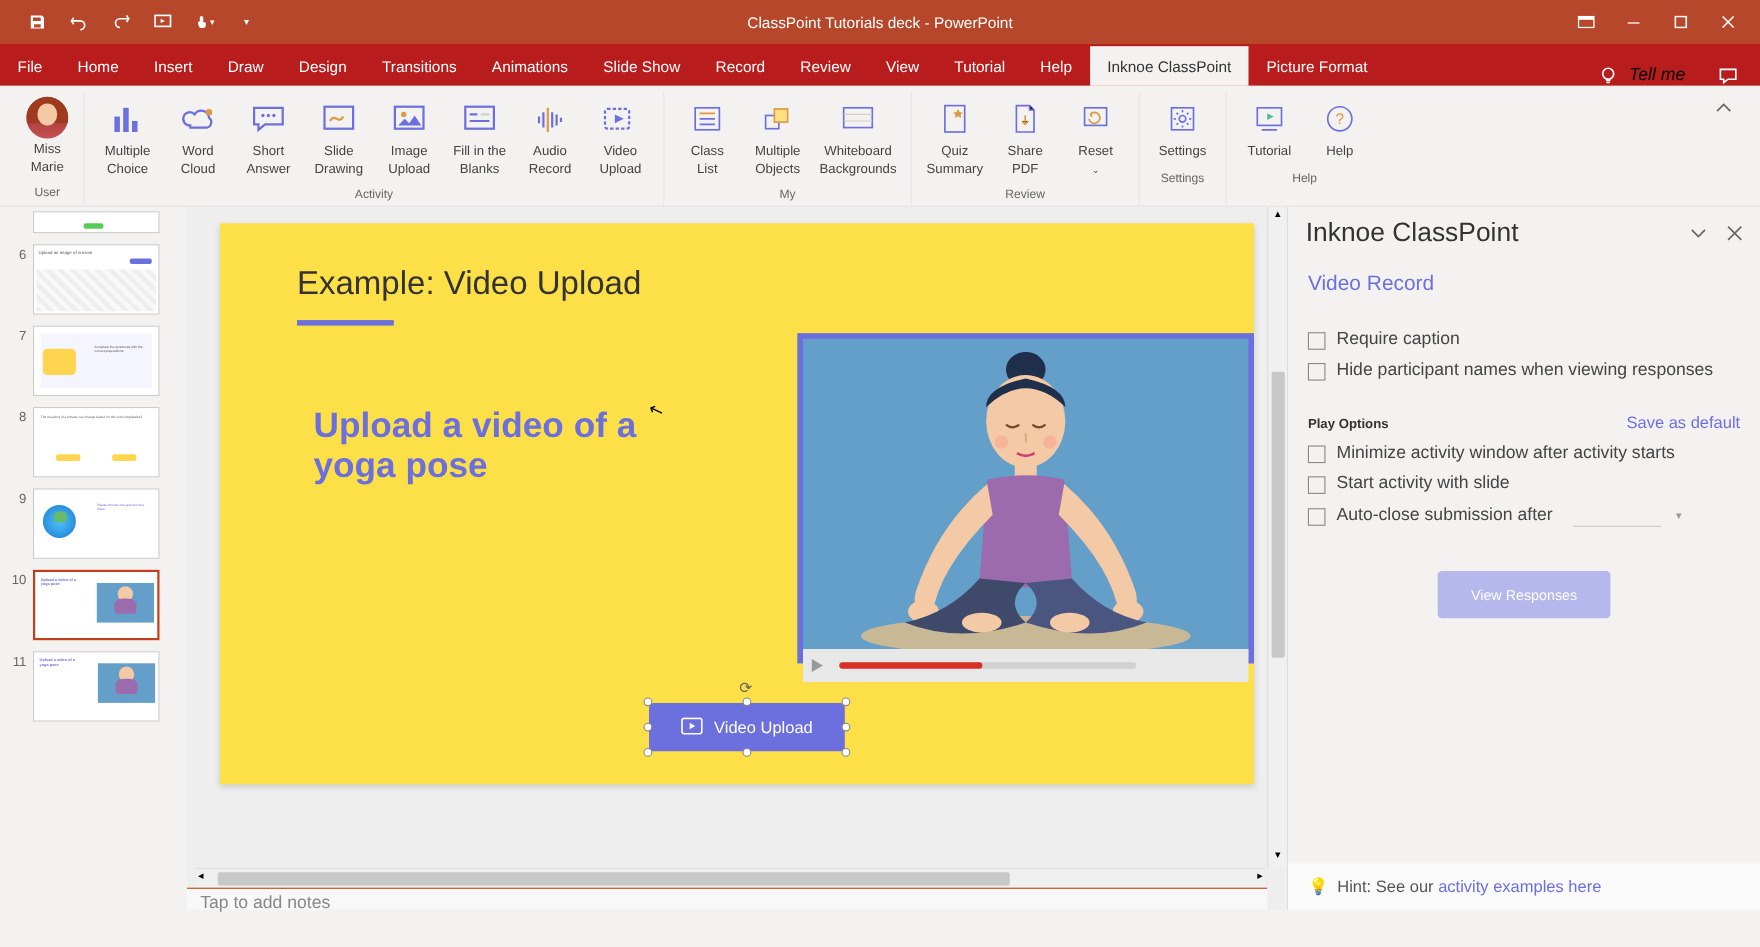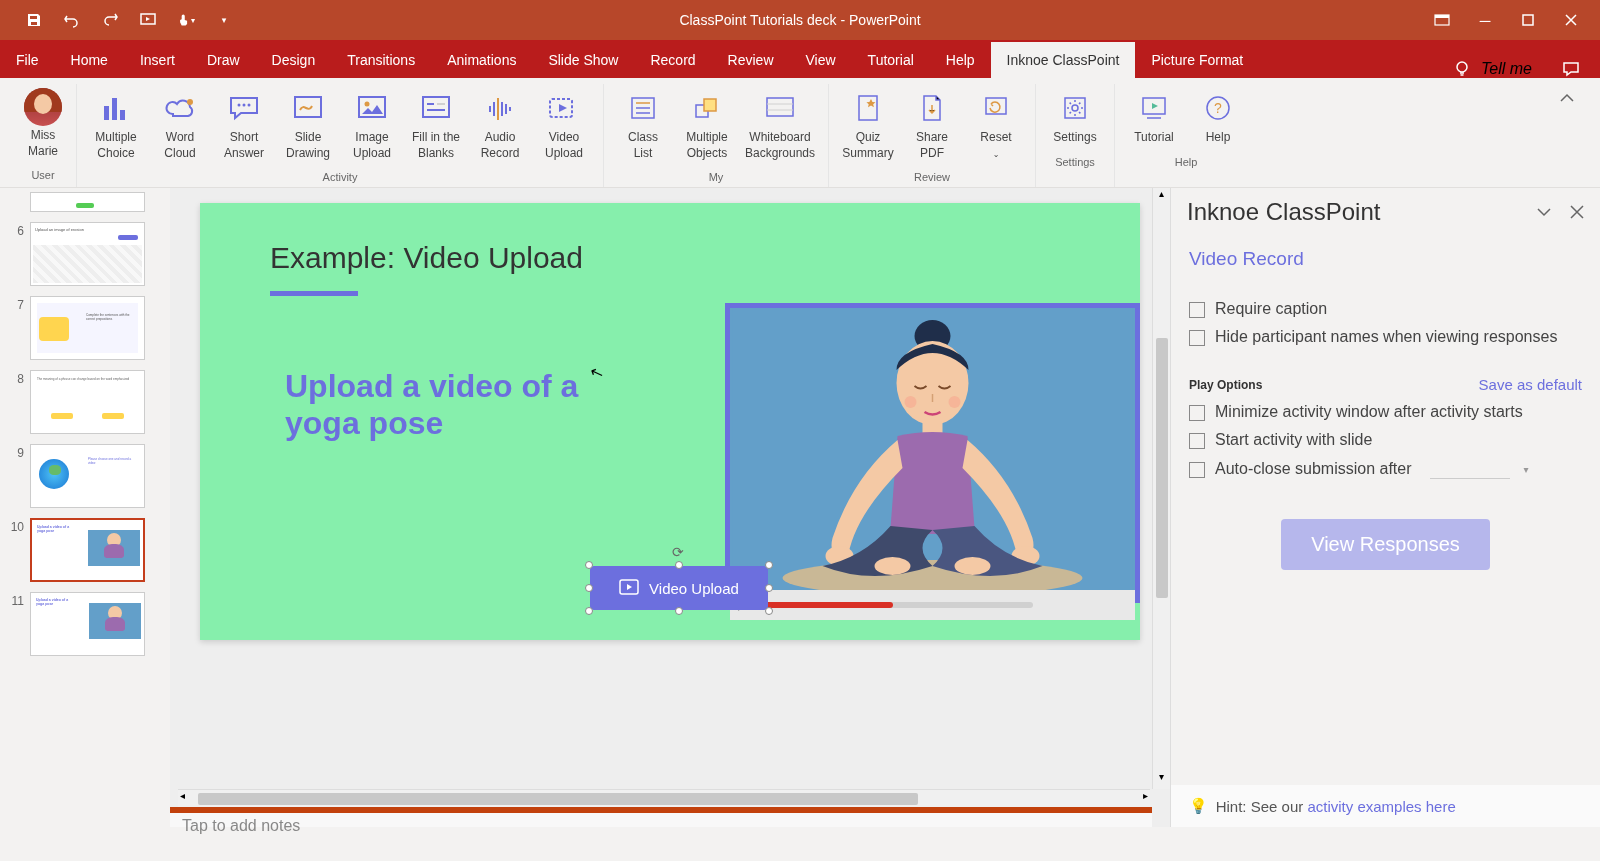--- a/index.html
+++ b/index.html
@@ -39,48 +39,48 @@
 .thumb.half { height: 20px; }
 
 .editor { flex: 1; position: relative; background: #eeeeee; }
 .scroll-v { position: absolute; right: 0; top: 0; bottom: 38px; width: 18px; background: #f0f0f0; border-left: 1px solid #ddd; }
 .scroll-v-up { position: absolute; top: 0; width: 100%; height: 18px; text-align: center; font-size: 10px; }
 .scroll-v-down { position: absolute; bottom: 0; width: 100%; height: 18px; text-align: center; font-size: 10px; }
 .scroll-v-thumb { position: absolute; width: 12px; left: 3px; background: #c8c8c8; border-radius: 2px; }
 .scroll-h { position: absolute; bottom: 20px; left: 8px; right: 20px; height: 18px; background: #f0f0f0; border-top: 1px solid #ddd; }
 .scroll-h-thumb { position: absolute; height: 12px; top: 3px; background: #c8c8c8; border-radius: 2px; }
 
-.slide-canvas { background: #86efac; margin: 15px 30px; height: 437px; position: relative; box-shadow: 0 2px 6px rgba(0,0,0,0.15); }
+.slide-canvas { background: #fde047; margin: 15px 30px; height: 510px; position: relative; box-shadow: 0 2px 6px rgba(0,0,0,0.15); }
 .slide-title { position: absolute; top: 38px; left: 70px; font-size: 30px; color: #333; }
 .slide-title-underline { position: absolute; top: 88px; left: 70px; width: 88px; height: 5px; background: #6C6FDE; }
 .slide-text { position: absolute; top: 165px; left: 85px; font-size: 32px; font-weight: 700; color: #6C6FDE; line-height: 1.15; width: 310px; }
 .slide-image-area { position: absolute; top: 100px; right: 0; width: 415px; height: 300px; background: #639FC9; border: 5px solid #6C6FDE; }
 .video-prog-bg { position: absolute; bottom: -22px; left: 0; width: 100%; height: 30px; background: #e8e8e8; display: flex; align-items: center; }
 .video-play { width: 0; height: 0; border-left: 10px solid #999; border-top: 6px solid transparent; border-bottom: 6px solid transparent; margin-left: 8px; }
 .video-prog-bar { margin-left: 15px; height: 6px; background: #d0d0d0; width: 270px; position: relative; border-radius: 3px; }
 .video-prog-fill { position: absolute; height: 100%; width: 48%; background: #d93025; border-radius: 3px; }
 
 .selected-widget { position: absolute; bottom: 30px; left: 390px; width: 178px; height: 44px; background: #6C6FDE; border-radius: 4px; display: flex; align-items: center; justify-content: center; gap: 10px; color: white; font-size: 15px; font-weight: 500; }
 .sel-handle { width: 8px; height: 8px; background: white; border: 1px solid #888; border-radius: 50%; position: absolute; }
 .rotate-handle { position: absolute; top: -22px; left: 50%; transform: translateX(-50%); width: 14px; height: 14px; font-size: 14px; color: #666; }
 
-.notes-area { position: absolute; bottom: 0; left: 0; right: 18px; height: 20px; padding: 4px 12px; color: #888; font-size: 16px; background: #f8f8f8; border-top: 6px solid #c2410c; }
+.notes-area { position: absolute; bottom: 0; left: 0; right: 18px; height: 20px; padding: 4px 12px; color: #888; font-size: 16px; background: #f8f8f8; border-top: 1px solid #c2410c; }
 
 .sidebar { width: 430px; background: #f3f2f1; border-left: 1px solid #ddd; display: flex; flex-direction: column; }
 .sidebar-header { display: flex; align-items: center; padding: 10px 16px; }
 .sidebar-title { font-size: 24px; color: #333; flex: 1; }
 .sidebar-section-title { padding: 12px 18px; color: #6C6FDE; font-size: 19px; font-weight: 500; }
 .sidebar-body { padding: 8px 18px; overflow-y: auto; flex: 1; }
 .checkbox-row { display: flex; align-items: center; gap: 10px; margin: 10px 0; font-size: 16px; color: #444; }
 .checkbox-box { width: 16px; height: 16px; border: 1.5px solid #888; flex-shrink: 0; margin-top: 2px; }
 .play-opts-row { display: flex; justify-content: space-between; align-items: center; margin-top: 30px; margin-bottom: 6px; }
 .play-opts-label { font-size: 12px; font-weight: 600; color: #333; }
 .save-default { color: #6C6FDE; font-size: 15px; cursor: pointer; }
 .autoclose-input { width: 80px; height: 20px; border: none; border-bottom: 1px solid #ccc; background: transparent; margin-left: 8px; }
-.view-responses-btn { margin: 40px auto; display: block; background: #B6B7EC; color: white; padding: 14px 30px; border: none; border-radius: 4px; font-size: 20px; font-weight: 500; }
+.view-responses-btn { margin: 40px auto; display: block; background: #B6B7EC; color: white; padding: 14px 30px; border: none; border-radius: 4px; font-size: 13px; font-weight: 500; }
 .hint-row { padding: 12px 18px; background: #fafafa; font-size: 15px; color: #555; display: flex; gap: 8px; align-items: center; }
 .hint-link { color: #6C6FDE; }
 
 .cursor-arrow { position: absolute; top: 160px; left: 390px; font-size: 16px; transform: rotate(-20deg); }
 
 svg { display: block; }
 </style>
 </head>
 <body>
 

